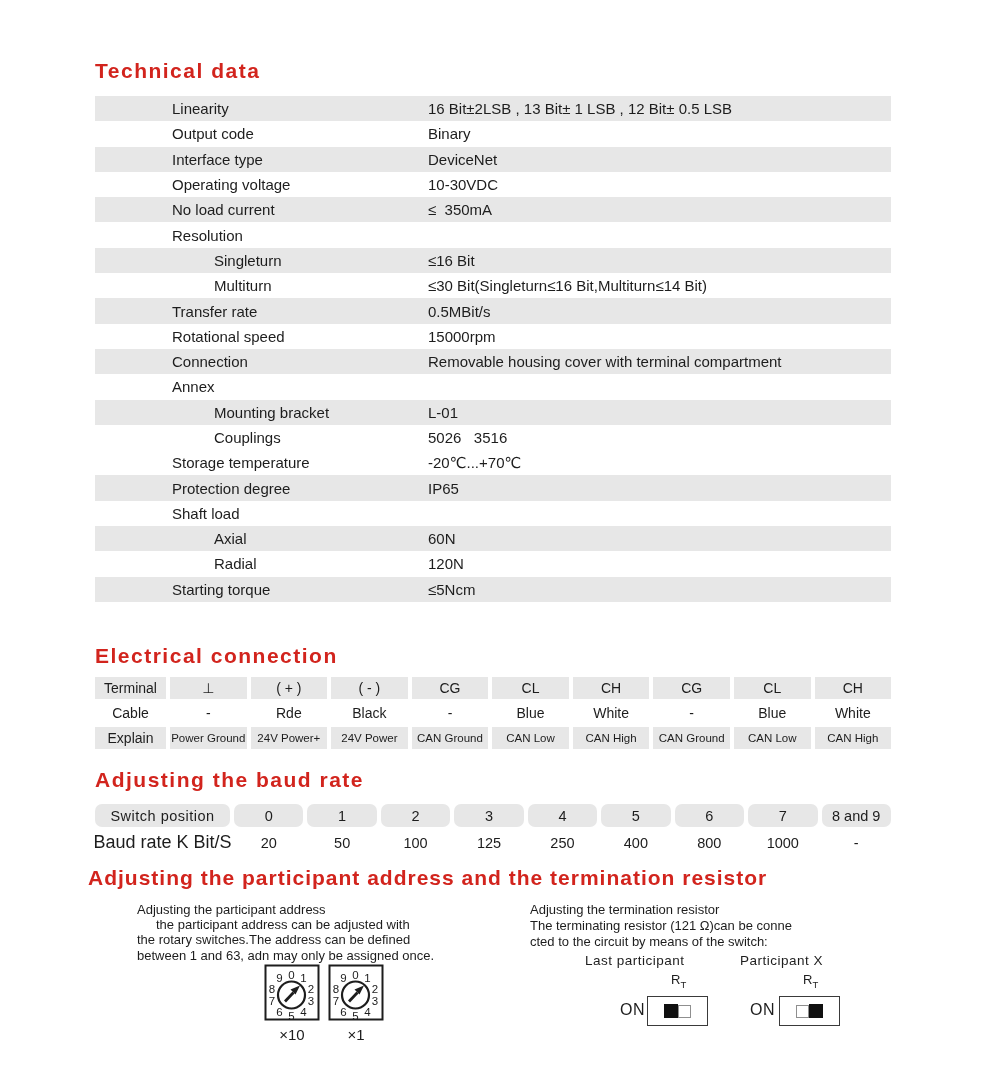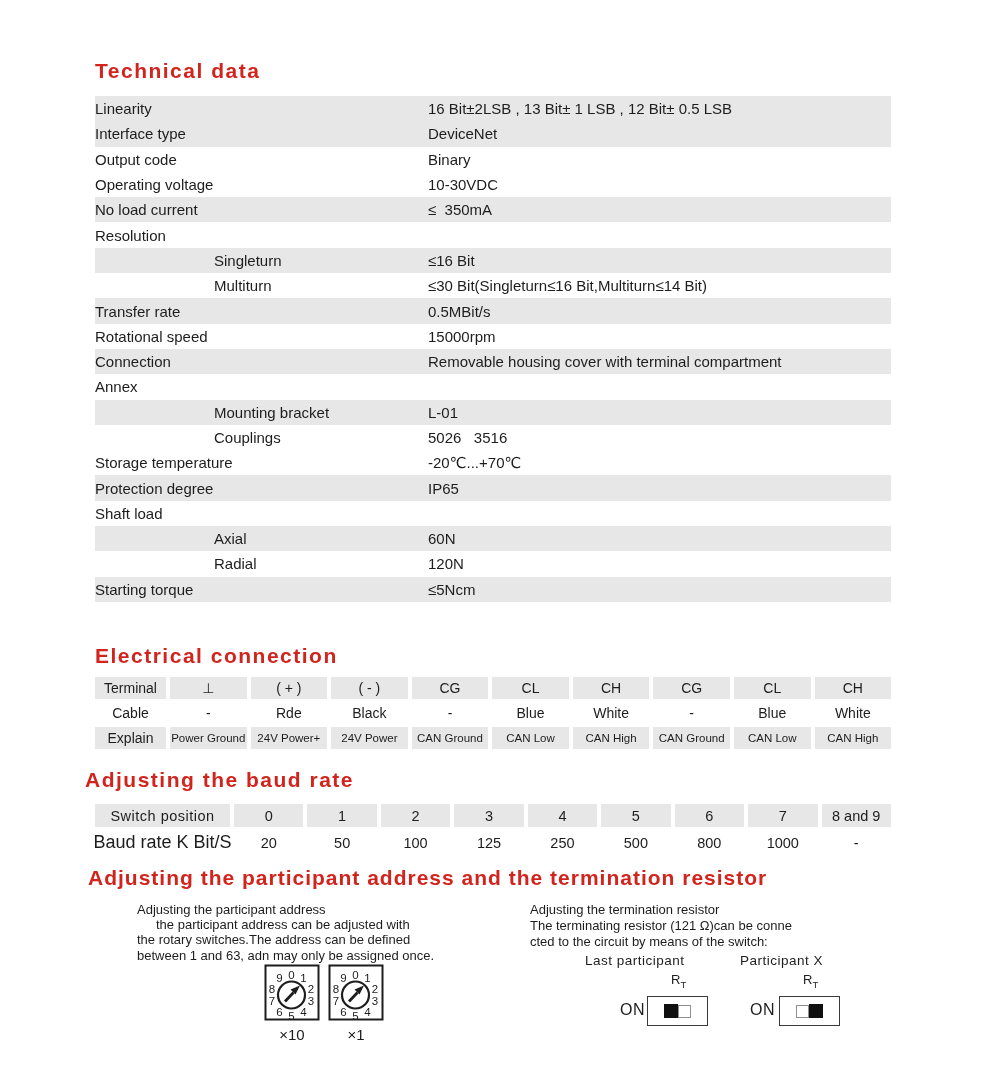--- a/index.html
+++ b/index.html
@@ -7,28 +7,28 @@
     position: relative; width: 896px; height: 1084px; background:#fff;
     font-family: "Liberation Sans", "DejaVu Sans", sans-serif;
     color: #1d1d1d; overflow: hidden;
   }
   .red-heading {
     position: absolute; margin:0; color:#d2241d; font-weight: bold;
     font-size: 21px; letter-spacing: 1.5px; white-space: nowrap;
   }
   #heading-technical   { left: 95px; top: 59px; }
   #heading-electrical  { left: 95px; top: 644px; }
-  #heading-baud        { left: 85px; top: 768px; }
+  #heading-baud        { left: 95px; top: 768px; }
   #heading-address     { left: 88px; top: 866px; font-size: 21px; letter-spacing: 1px; }
 
   
   #tech-table { position:absolute; left:95px; top:96px; width:796px; }
   .t-row { display:flex; height:25.3px; align-items:center; font-size:15px; }
   .t-row.odd { background:#e7e7e7; }
-  .t-label { width:333px; box-sizing:border-box; white-space:pre; }
+  .t-label { width:333px; padding-left:77px; box-sizing:border-box; white-space:pre; }
   .t-label.ind { padding-left:119px; }
   .t-value { white-space:pre; }
 
   
   #elec-table { position:absolute; left:95px; top:677px; width:796px;
     display:flex; flex-direction:column; gap:3px; }
   .e-row { display:flex; gap:4px; height:22px; }
   .e-head { width:71px; display:flex; align-items:center; justify-content:center;
     font-size:14px; flex:0 0 auto; }
   .e-cell { flex:1 1 0; display:flex; align-items:center; justify-content:center;
@@ -38,21 +38,21 @@
   .e-row.r1 .e-cell { font-size:14px; }
   .e-row.r2 .e-cell { font-size:11.5px; }
 
   
   #baud-table { position:absolute; left:95px; top:804px; width:796px;
     display:flex; flex-direction:column; gap:4px; }
   .b-row { display:flex; gap:4px; height:23px; }
   .b-head { width:135px; display:flex; align-items:center; justify-content:center;
     flex:0 0 auto; white-space:nowrap; }
   .b-cell { flex:1 1 0; display:flex; align-items:center; justify-content:center; }
-  .b-row.shaded .b-head, .b-row.shaded .b-cell { background:#e7e7e7; }
+  .b-row.shaded .b-head, .b-row.shaded .b-cell { background:#e7e7e7;border-radius:7px; }
   .b-row.r0 .b-head { font-size:14.5px; letter-spacing:.5px; }
   .b-row.r0 .b-cell { font-size:14.5px; }
   .b-row.r1 .b-head { font-size:18px; }
   .b-row.r1 .b-cell { font-size:14.5px; }
 
   
   #addr-left-text { position:absolute; left:137px; top:902px; width:320px;
     font-size:13px; line-height:15.2px; }
   #addr-left-text .line2 { padding-left:19px; }
   #addr-right-text { position:absolute; left:530px; top:902px; width:330px;
@@ -89,27 +89,27 @@
 <body>
 
 <div class="page">
 
   <h2 class="red-heading" id="heading-technical">Technical data</h2>
   <div id="tech-table">
       <div class="t-row odd">
         <div class="t-label">Linearity</div>
         <div class="t-value">16 Bit±2LSB , 13 Bit± 1 LSB , 12 Bit± 0.5 LSB</div>
       </div>
+      <div class="t-row">
+        <div class="t-label">Output code</div>
+        <div class="t-value">Binary</div>
+      </div>
       <div class="t-row odd">
         <div class="t-label">Interface type</div>
         <div class="t-value">DeviceNet</div>
-      </div>
-      <div class="t-row">
-        <div class="t-label">Output code</div>
-        <div class="t-value">Binary</div>
       </div>
       <div class="t-row">
         <div class="t-label">Operating voltage</div>
         <div class="t-value">10-30VDC</div>
       </div>
       <div class="t-row odd">
         <div class="t-label">No load current</div>
         <div class="t-value">≤  350mA</div>
       </div>
       <div class="t-row">
@@ -228,21 +228,21 @@
         <div class="b-cell">7</div>
         <div class="b-cell">8 and 9</div>
       </div>
       <div class="b-row r1">
         <div class="b-head">Baud rate K Bit/S</div>
         <div class="b-cell">20</div>
         <div class="b-cell">50</div>
         <div class="b-cell">100</div>
         <div class="b-cell">125</div>
         <div class="b-cell">250</div>
-        <div class="b-cell">500</div>
+        <div class="b-cell">400</div>
         <div class="b-cell">800</div>
         <div class="b-cell">1000</div>
         <div class="b-cell">-</div>
       </div>
     </div>
 
   <h2 class="red-heading" id="heading-address">Adjusting the participant address and the termination resistor</h2>
 
   <div id="addr-left-text">
       <div>Adjusting the participant address</div>

